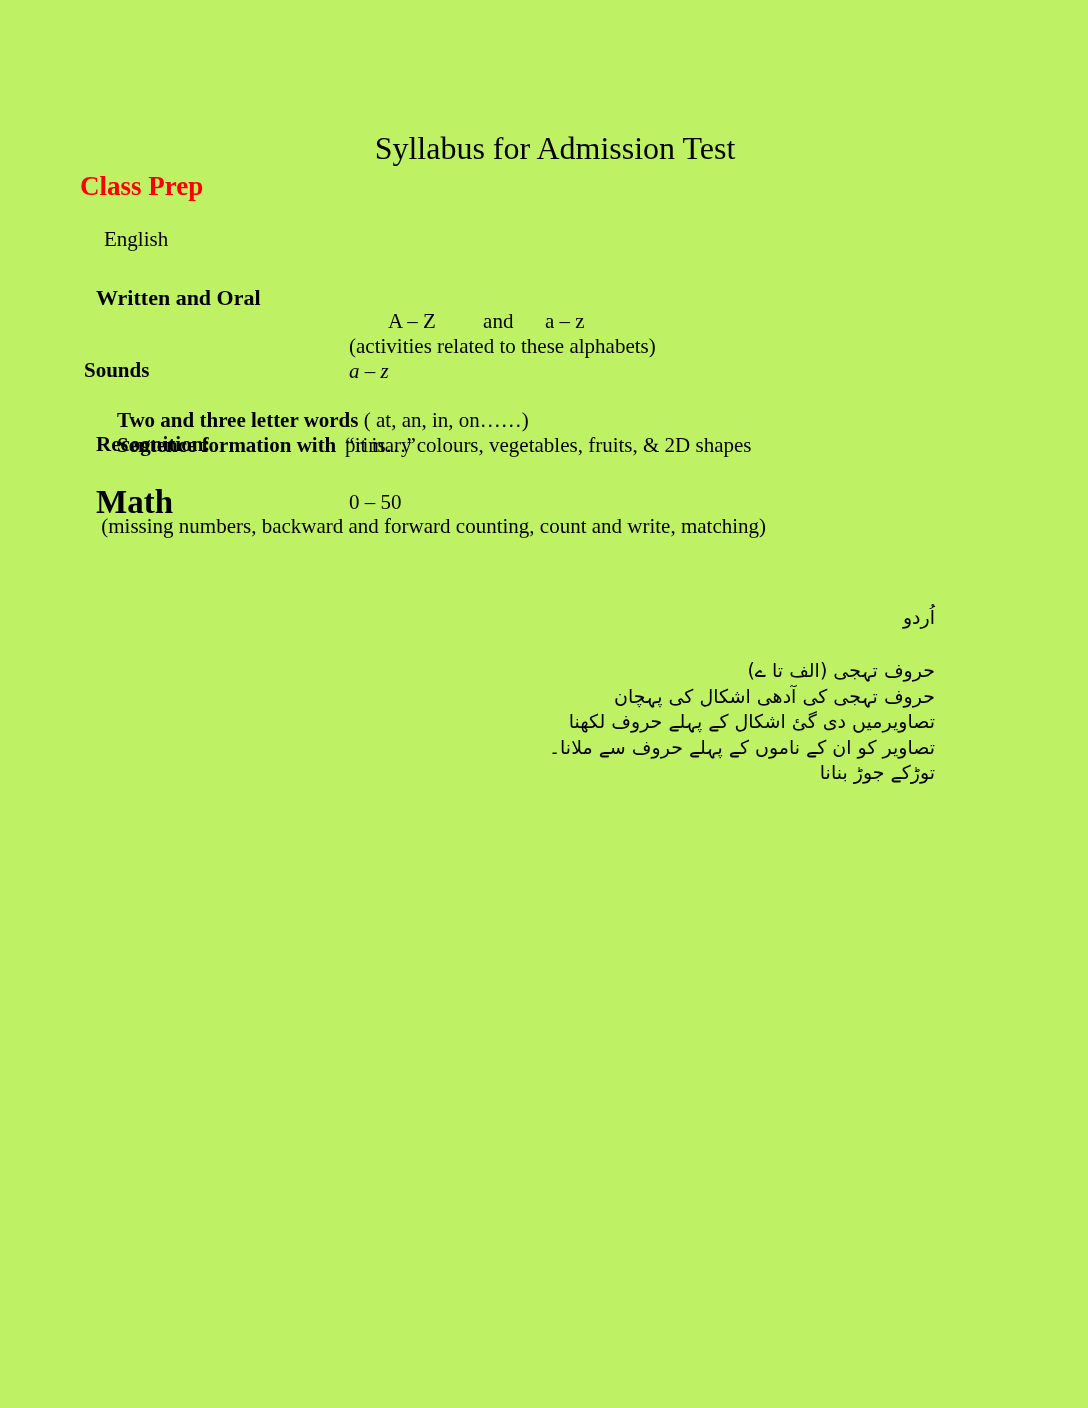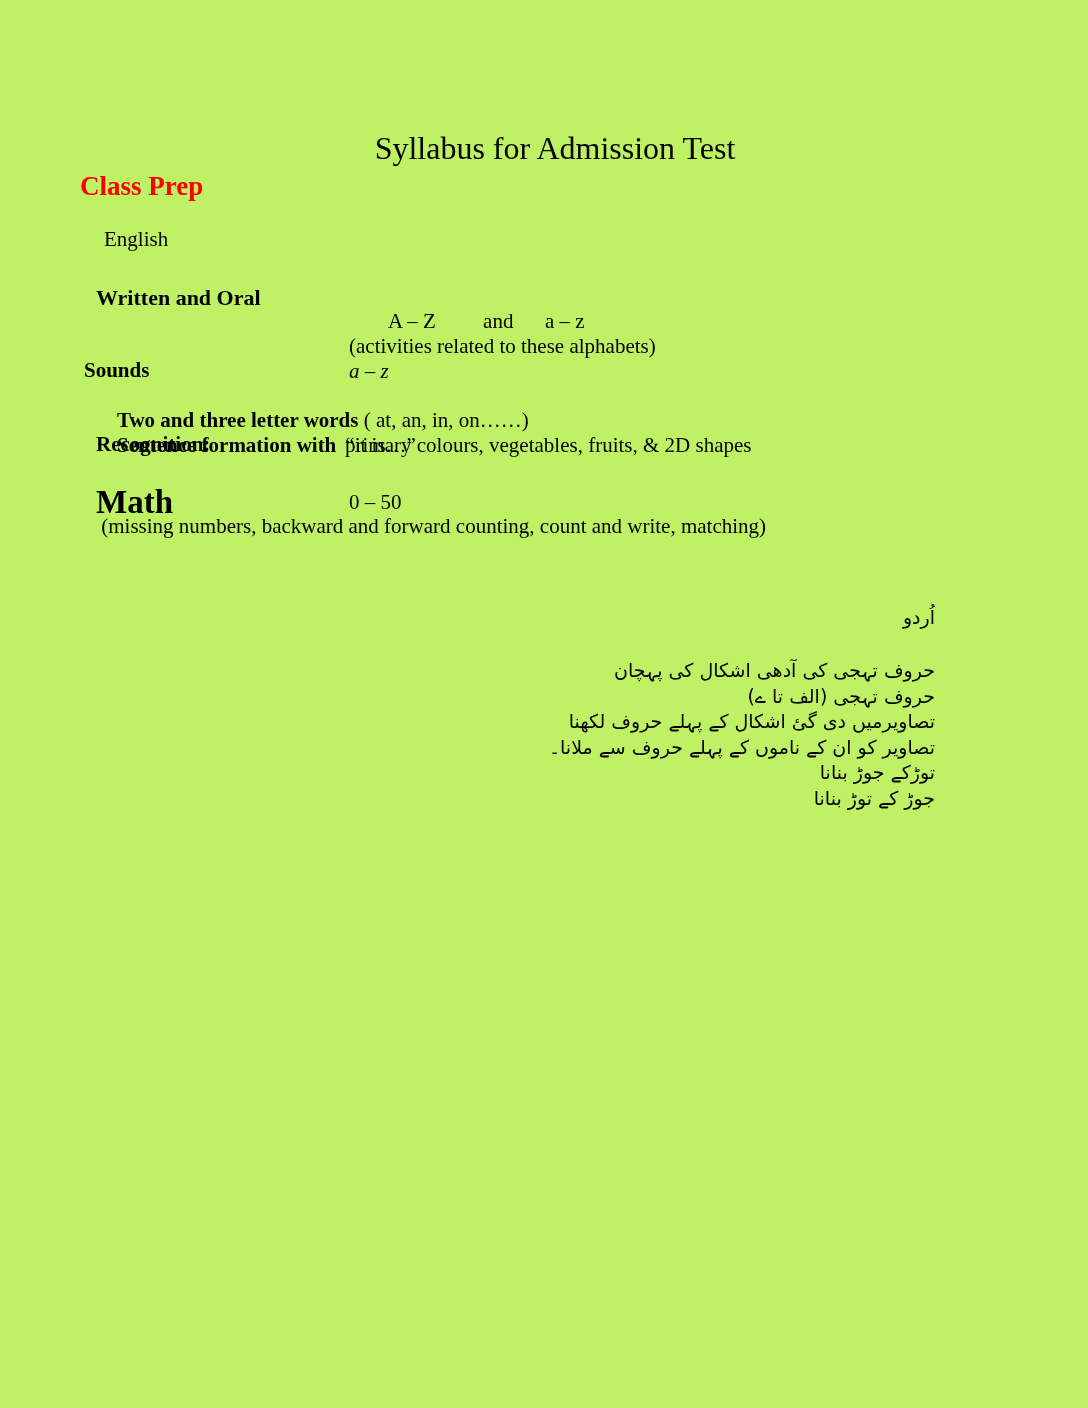--- a/index.html
+++ b/index.html
@@ -119,21 +119,20 @@
   <div class="abs body-text bold recognition-label">Recognition:</div>
   <div class="abs body-text recognition-value">primary colours, vegetables, fruits, &amp; 2D shapes</div>
 
   <div class="abs math-heading">Math</div>
   <div class="abs body-text math-range">0 – 50</div>
   <div class="abs body-text math-note"> (missing numbers, backward and forward counting, count and write, matching)</div>
 
   <div class="abs urdu urdu-heading">اُردو</div>
 
   <div class="abs urdu urdu-block">
+    <div>حروف تہجی (الف تا ے)</div>
     <div>حروف تہجی کی آدھی اشکال کی پہچان</div>
-    <div>حروف تہجی (الف تا ے)</div>
     <div>تصاویرمیں دی گئ اشکال کے پہلے حروف لکھنا</div>
     <div>تصاویر کو ان کے ناموں کے پہلے حروف سے ملانا۔</div>
     <div>توڑکے جوڑ بنانا</div>
-    <div>جوڑ کے توڑ بنانا</div>
   </div>
 
 </div>
 
 </body></html>

